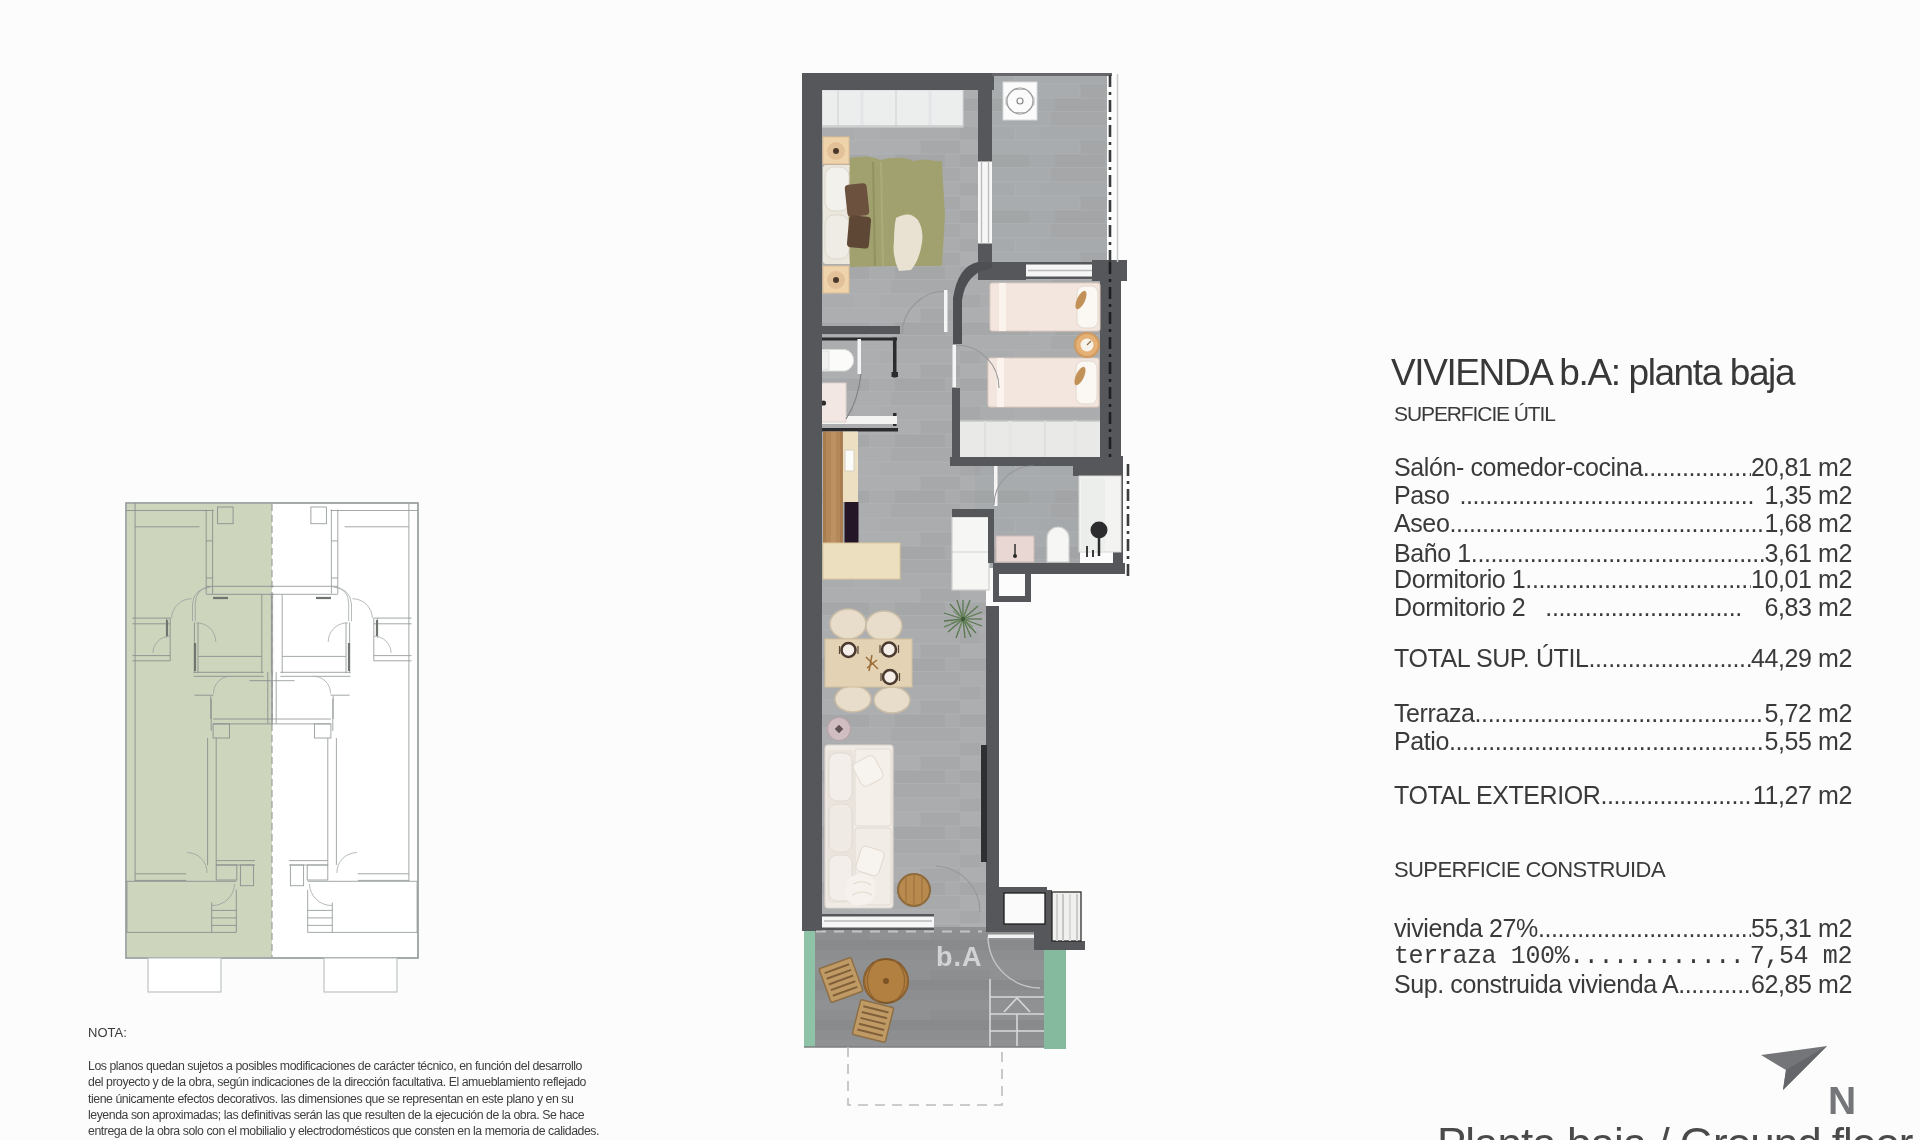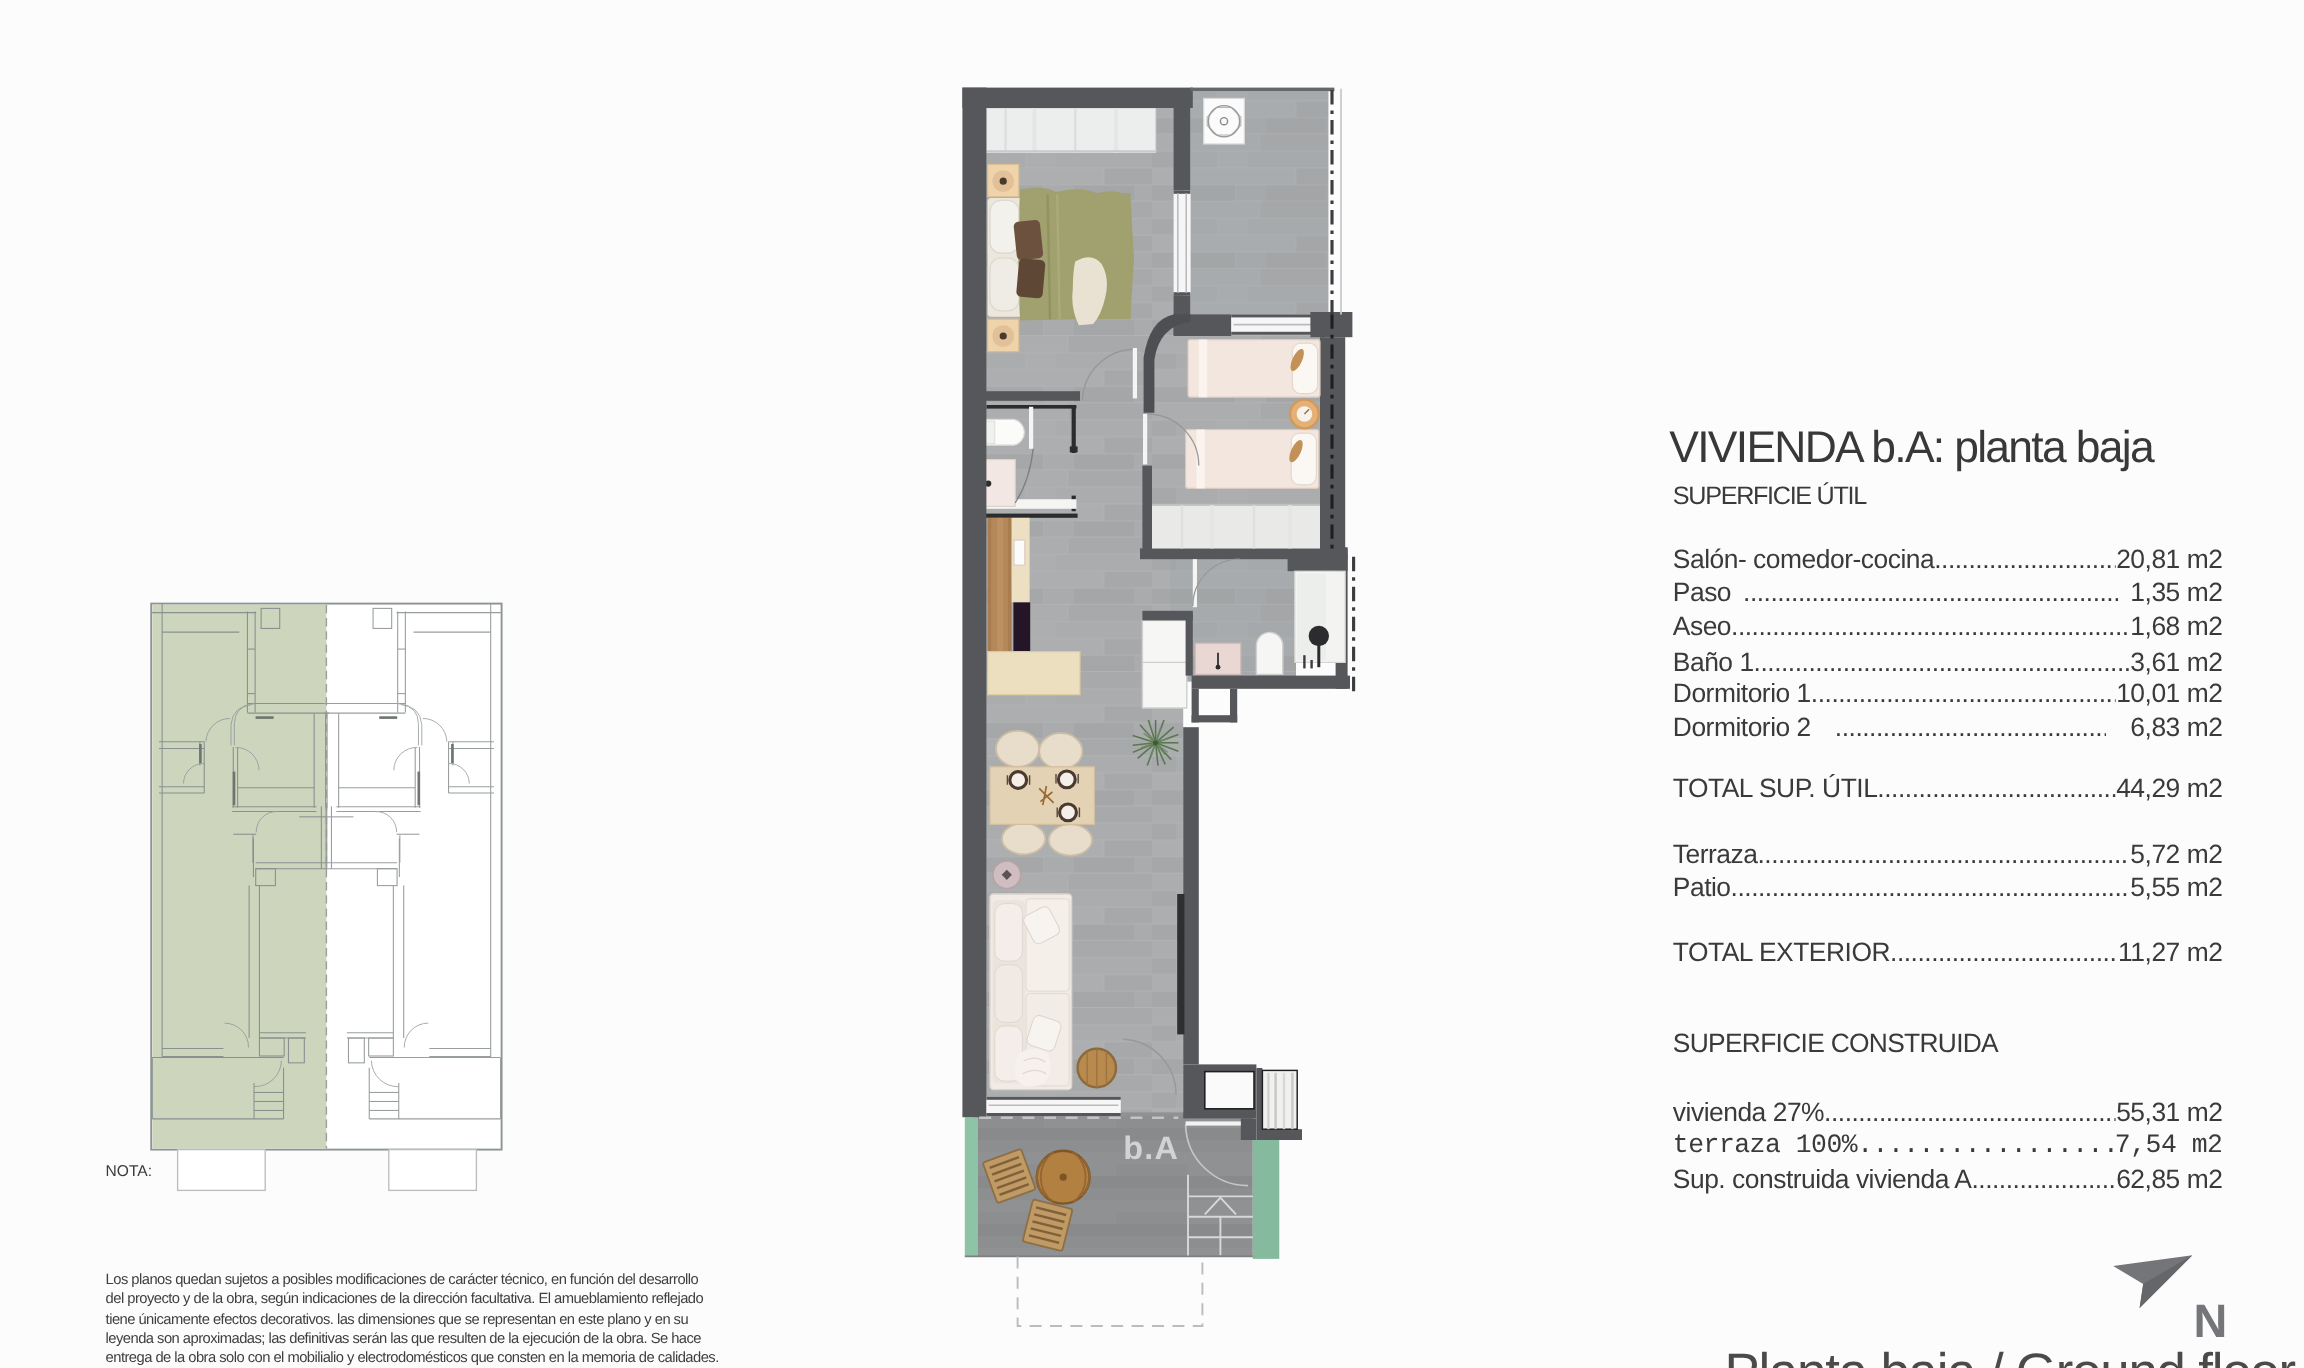--- a/index.html
+++ b/index.html
@@ -1,18 +1,18 @@
 <!DOCTYPE html>
 <html><head>
 <meta charset="utf-8">
 <style>
   html,body{margin:0;padding:0;}
   body{width:1920px;height:1140px;background:#fcfcfc;font-family:"Liberation Sans",sans-serif;overflow:hidden;position:relative;}
   .abs{position:absolute;}
-  .row{position:absolute;left:1394px;width:458px;display:flex;align-items:flex-start;font-size:22px;color:#3a3a3a;letter-spacing:-0.4px;}
+  .row{position:absolute;left:1394px;width:458px;display:flex;align-items:flex-start;font-size:25px;color:#3a3a3a;letter-spacing:-0.4px;}
   .row .n{white-space:nowrap;}
   .row .d{flex:1;overflow:hidden;white-space:nowrap;color:#3a3a3a;}
   .row .v{white-space:nowrap;}
   .hdr{position:absolute;left:1394px;color:#3a3a3a;}
 </style>
 </head>
 <body>
 
 <div class="abs" style="left:0;top:0;width:1920px;height:1140px;background:#fcfcfc;"></div>
 
@@ -93,21 +93,21 @@
     <span class="d">...................................................................</span>
     <span class="v">7,54 m2</span>
   </div>
 
 <div class="row" style="top:970px;">
     <span class="n">Sup. construida vivienda A</span>
     <span class="d">...................................................................</span>
     <span class="v">62,85 m2</span>
   </div>
 
-<div class="abs" style="left:88px;top:968px;font-size:13px;color:#3a3a3a;">NOTA:</div>
+<div class="abs" style="left:88px;top:1025px;font-size:13px;color:#3a3a3a;">NOTA:</div>
 
 <div class="abs" style="left:88px;top:1058px;font-size:12.3px;line-height:16.3px;color:#3f3f3f;letter-spacing:-0.45px;white-space:nowrap;">
 Los planos quedan sujetos a posibles modificaciones de carácter técnico, en función del desarrollo<br>
 del proyecto y de la obra, según indicaciones de la dirección facultativa. El amueblamiento reflejado<br>
 tiene únicamente efectos decorativos. las dimensiones que se representan en este plano y en su<br>
 leyenda son aproximadas; las definitivas serán las que resulten de la ejecución de la obra. Se hace<br>
 entrega de la obra solo con el mobilialio y electrodomésticos que consten en la memoria de calidades.<br>
 El mobiliario representado en la presente infografía no se encuentra incluido en la vivienda.
 </div>
 

